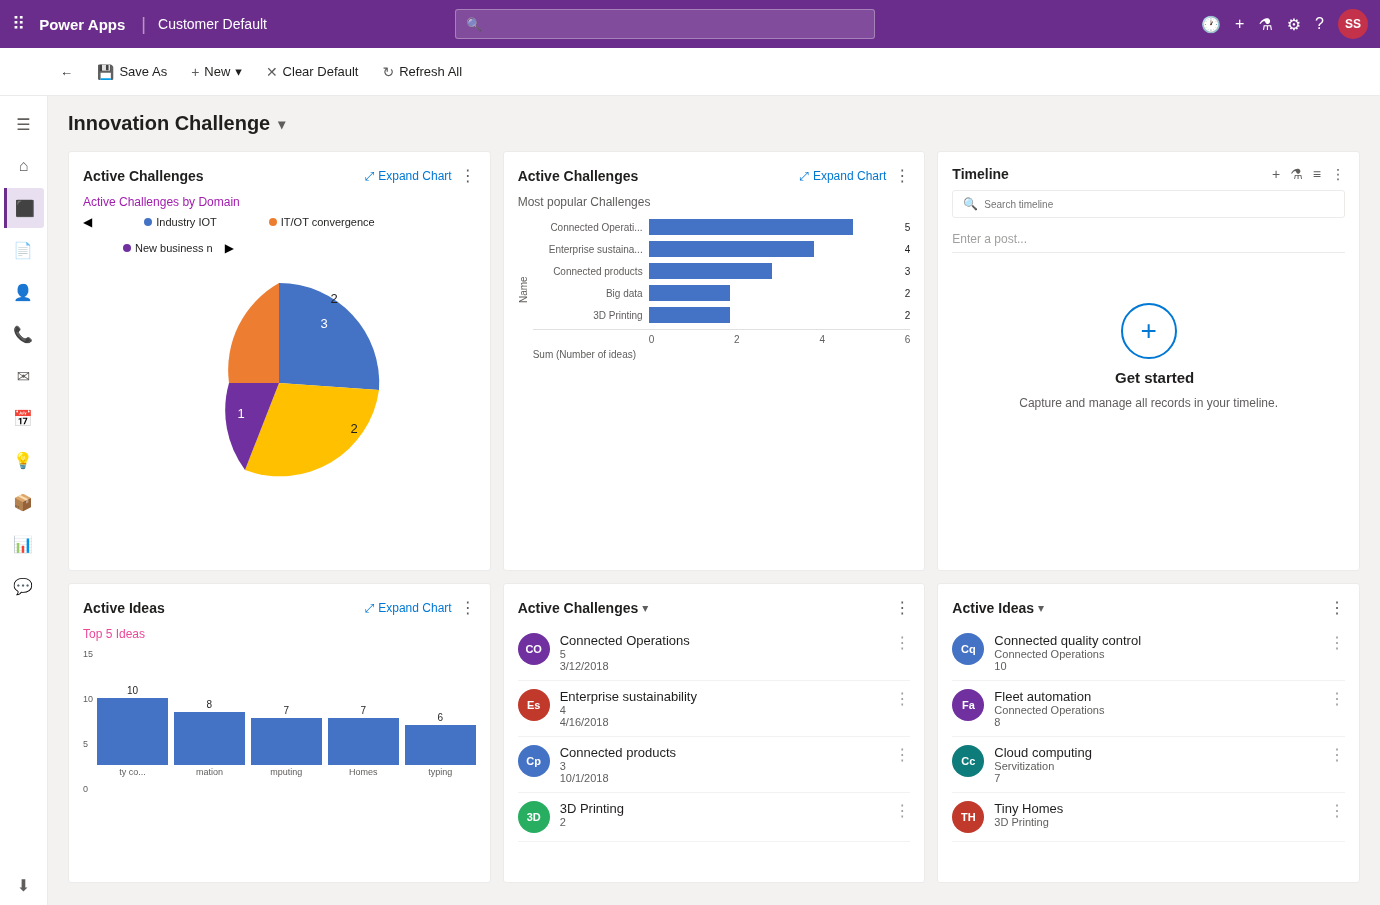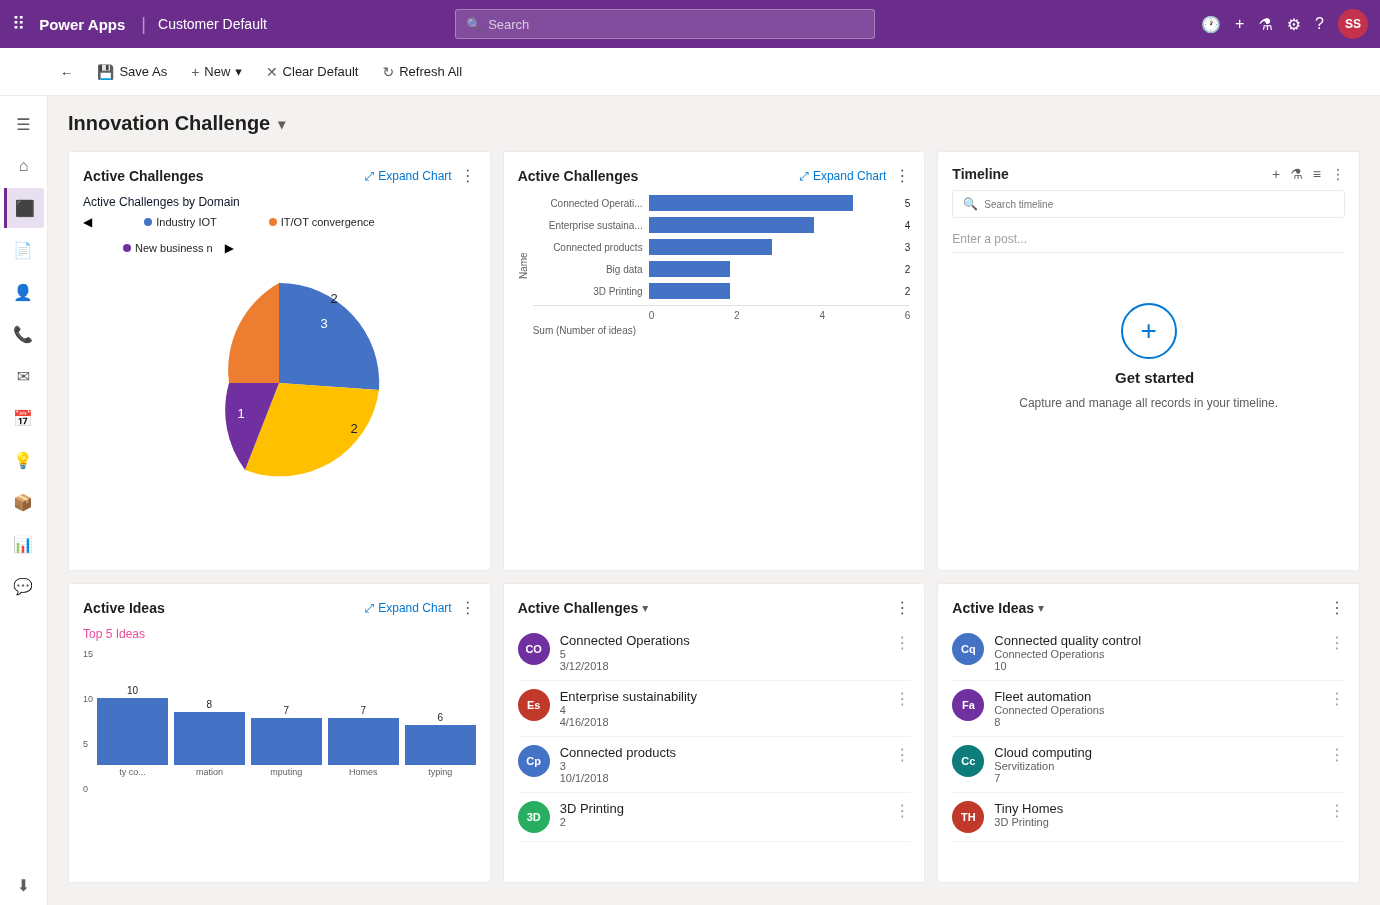--- a/index.html
+++ b/index.html
@@ -232,21 +232,20 @@
 </head>
 <body>
 
 <div class="top-nav">
   <span class="top-nav-waffle">⠿</span>
   <span class="top-nav-brand">Power Apps</span>
   <span class="top-nav-divider">|</span>
   <span class="top-nav-app">Customer Default</span>
   <div class="top-nav-search" style="margin-left:180px;">
     <span style="color:rgba(255,255,255,0.7);font-size:13px;">🔍</span>
-    <input type="text" placeholder="Search" style="">
   </div>
   <div class="top-nav-icons">
     <span class="top-nav-icon">🕐</span>
     <span class="top-nav-icon">+</span>
     <span class="top-nav-icon">⚗</span>
     <span class="top-nav-icon">⚙</span>
     <span class="top-nav-icon">?</span>
     <div class="avatar">SS</div>
   </div>
 </div>
@@ -304,21 +303,21 @@
         <div class="card-header">
           <span class="card-title">Active Challenges</span>
           <div class="card-actions">
             <button class="expand-btn">
               <span>⤢</span>
               <span>Expand Chart</span>
             </button>
             <button class="more-btn">⋮</button>
           </div>
         </div>
-        <div style="font-size:12px;color:#0f172a;margin-bottom:6px;">Active Challenges by Domain</div>
+        <div style="font-size:12px;color:#a21caf;margin-bottom:6px;">Active Challenges by Domain</div>
         <div class="chart-legend">
           <button style="background:none;border:none;cursor:pointer;font-size:12px;">◀</button>
           <div class="legend-item">
             <div class="legend-dot" style="background:#4472c4;"></div>
             <span>Industry IOT</span>
           </div>
           <div class="legend-item">
             <div class="legend-dot" style="background:#ed7d31;"></div>
             <span>IT/OT convergence</span>
           </div>
@@ -353,20 +352,21 @@
         <div class="card-header">
           <span class="card-title">Active Challenges</span>
           <div class="card-actions">
             <button class="expand-btn">
               <span>⤢</span>
               <span>Expand Chart</span>
             </button>
             <button class="more-btn">⋮</button>
           </div>
         </div>
+        <div style="font-size:12px;color:#605e5c;margin-bottom:10px;">Most popular Challenges</div>
         <div style="display:flex;">
           <div class="hbar-y-label">Name</div>
           <div style="flex:1;">
             <div class="hbar-row">
               <span class="hbar-label">Connected Operati...</span>
               <div class="hbar-bar-wrap">
                 <div class="hbar-bar" style="width:83%;"></div>
               </div>
               <span class="hbar-val">5</span>
             </div>

